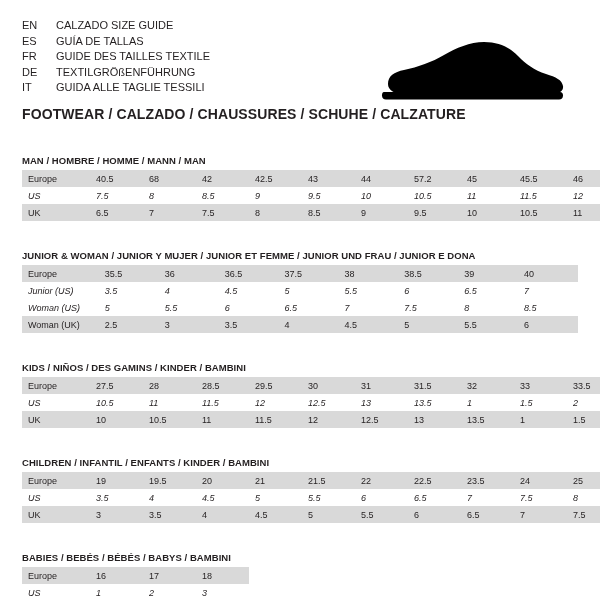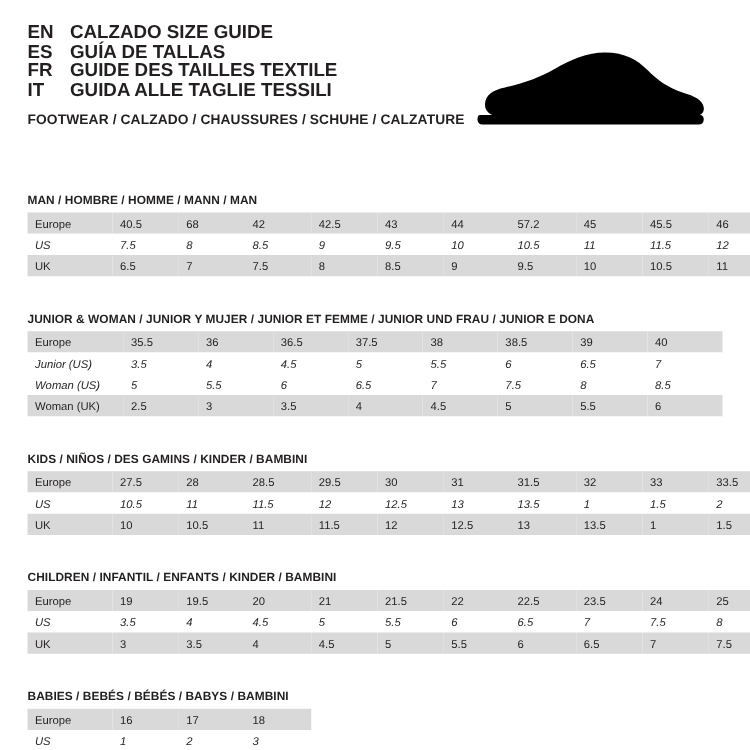--- a/index.html
+++ b/index.html
@@ -24,39 +24,39 @@
 
   
   .header {
     position: relative;
     height: 108px;
   }
   .lang-table {
     border-collapse: collapse;
   }
   .lang-table td {
-    font-size: 15px;
+    font-size: 11px;
     line-height: 15.6px;
     padding: 0;
     white-space: nowrap;
-    font-weight: bold;
+    font-weight: normal;
   }
   .lang-code {
     width: 34px;
     font-weight: bold;
   }
   .shoe-wrap {
     position: absolute;
     right: 14px;
     top: 18px;
     width: 190px;
     height: 72px;
   }
   .section-title {
-    font-size: 11px;
+    font-size: 14px;
     font-weight: bold;
     letter-spacing: 0.1px;
     margin-top: 10px;
   }
 
   
   .block {
     margin-top: 29px;
   }
   .block-title {
@@ -108,20 +108,24 @@
           <td class="lang-code">EN</td>
           <td>CALZADO SIZE GUIDE</td>
         </tr>
         <tr>
           <td class="lang-code">ES</td>
           <td>GUÍA DE TALLAS</td>
         </tr>
         <tr>
           <td class="lang-code">FR</td>
           <td>GUIDE DES TAILLES TEXTILE</td>
+        </tr>
+        <tr>
+          <td class="lang-code">DE</td>
+          <td>TEXTILGRÖßENFÜHRUNG</td>
         </tr>
         <tr>
           <td class="lang-code">IT</td>
           <td>GUIDA ALLE TAGLIE TESSILI</td>
         </tr>
       </tbody>
     </table>
 
     <div class="shoe-wrap">
       <svg width="190" height="72" viewBox="0 0 190 72" xmlns="http://www.w3.org/2000/svg" aria-hidden="true">

